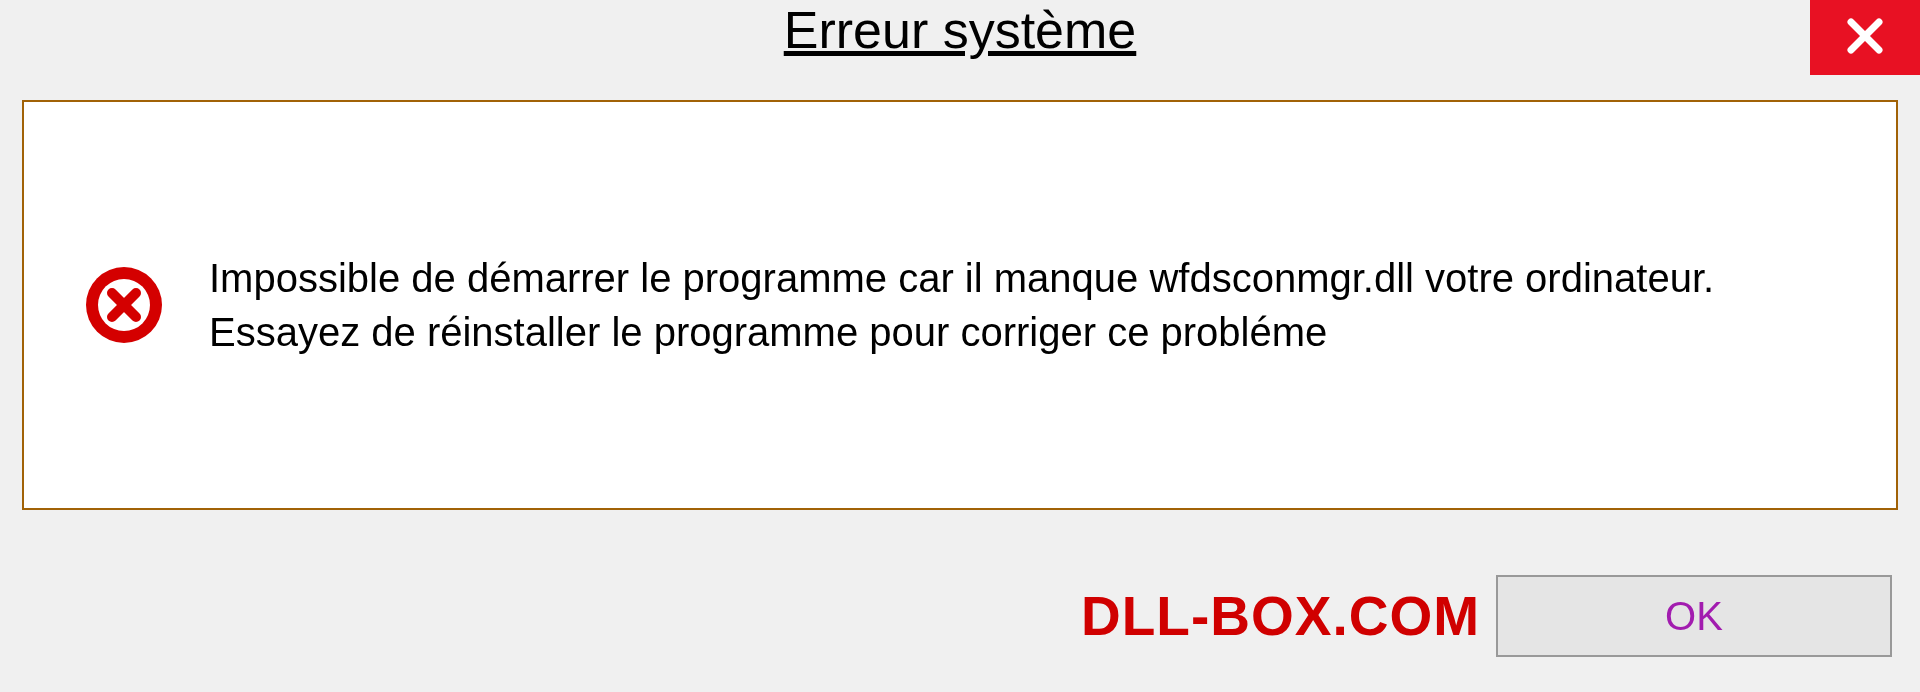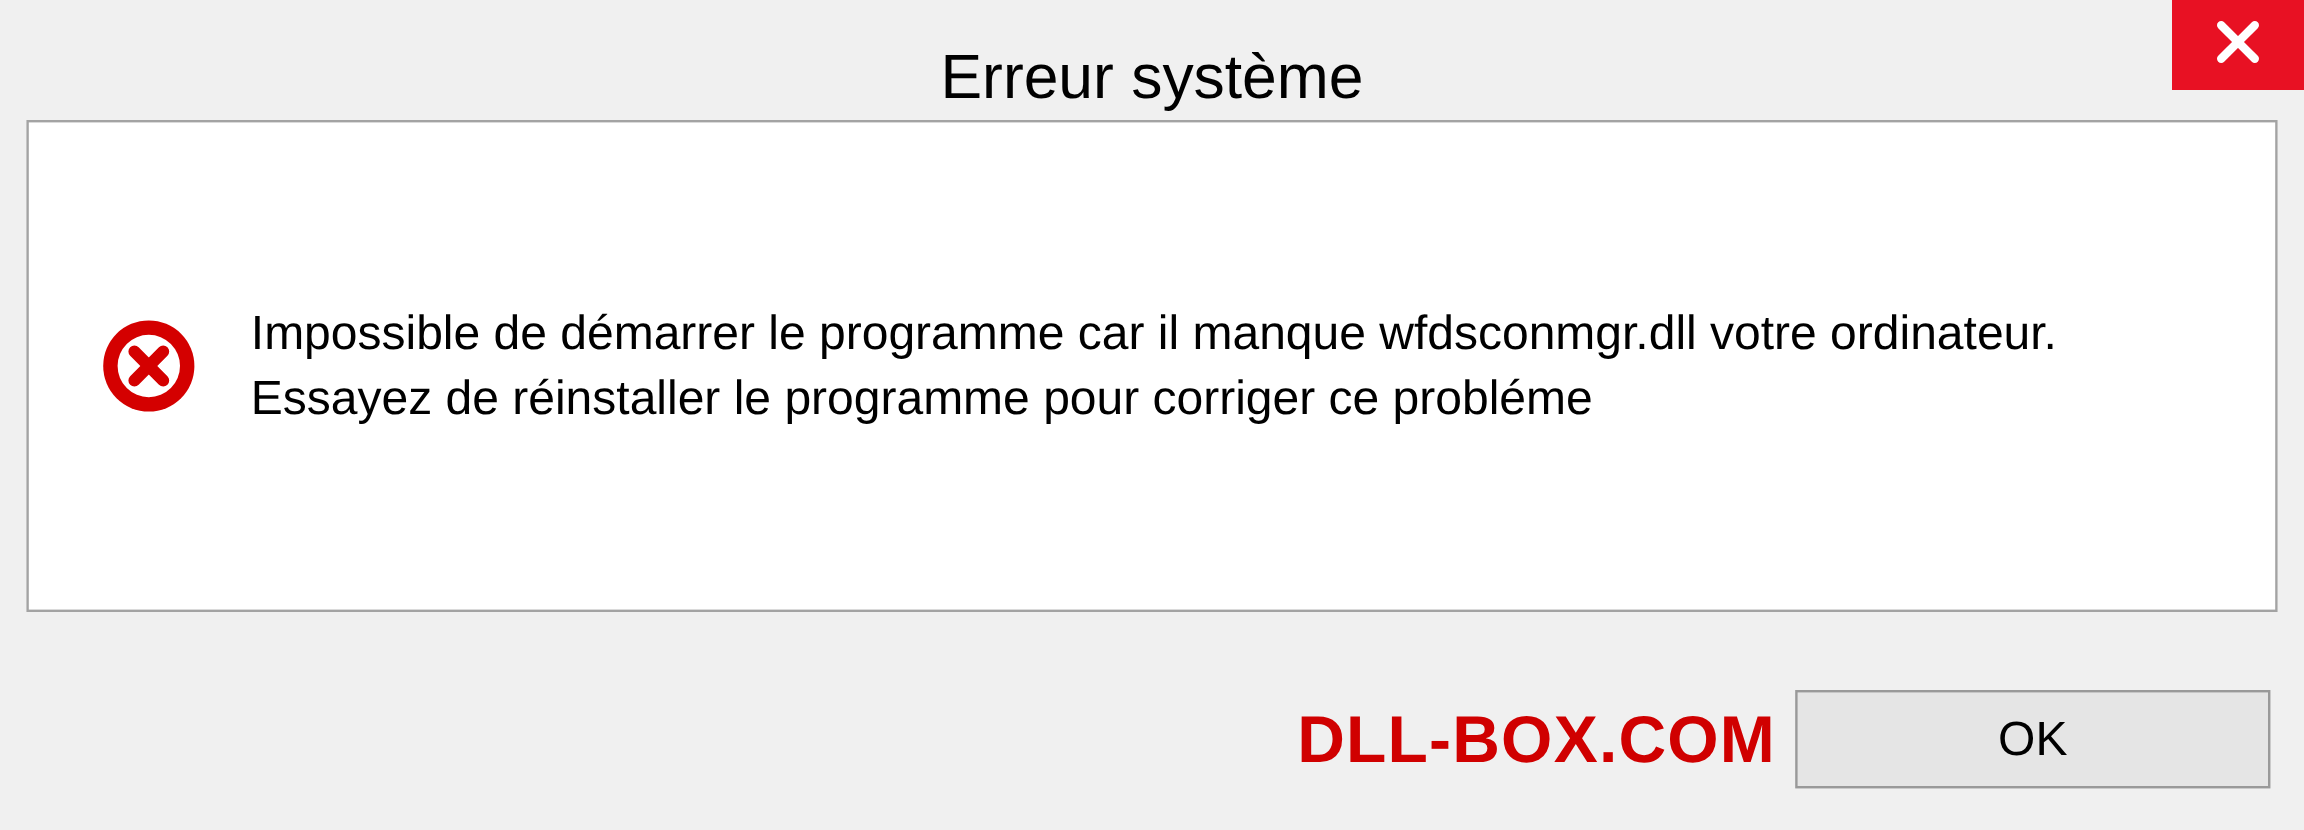--- a/index.html
+++ b/index.html
@@ -16,24 +16,25 @@
     }
     .dialog {
       width: 1920px;
       height: 692px;
       background: #f0f0f0;
       position: relative;
     }
     .title-bar {
       height: 95px;
       display: flex;
-      align-items: flex-end;
+      align-items: flex-start;
       justify-content: center;
       position: relative;
       background: #f0f0f0;
+      text-decoration: underline;
     }
     .dialog-title {
       font-size: 52px;
       font-weight: 400;
       color: #000;
       text-align: center;
     }
     .close-button {
       position: absolute;
       top: 0;
@@ -46,21 +47,21 @@
       justify-content: center;
       cursor: pointer;
     }
     .close-button svg {
       width: 40px;
       height: 40px;
     }
     .content-area {
       margin: 5px 22px 0 22px;
       background: #fff;
-      border: 2px solid #a3a3a3;
+      border: 2px solid #a16207;
       height: 410px;
       display: flex;
       align-items: center;
       padding: 40px 60px;
       gap: 45px;
     }
     .error-icon-container {
       flex-shrink: 0;
       width: 80px;
       height: 80px;
@@ -92,21 +93,21 @@
       color: #d00000;
       letter-spacing: 1px;
       font-family: Arial, Helvetica, sans-serif;
     }
     .ok-button {
       width: 396px;
       height: 82px;
       background: #e5e5e5;
       border: 2px solid #999;
       font-size: 40px;
-      color: #000000;
+      color: #a21caf;
       cursor: pointer;
       display: flex;
       align-items: center;
       justify-content: center;
     }
   </style>
 </head>
 <body>
 
 <div class="dialog">

